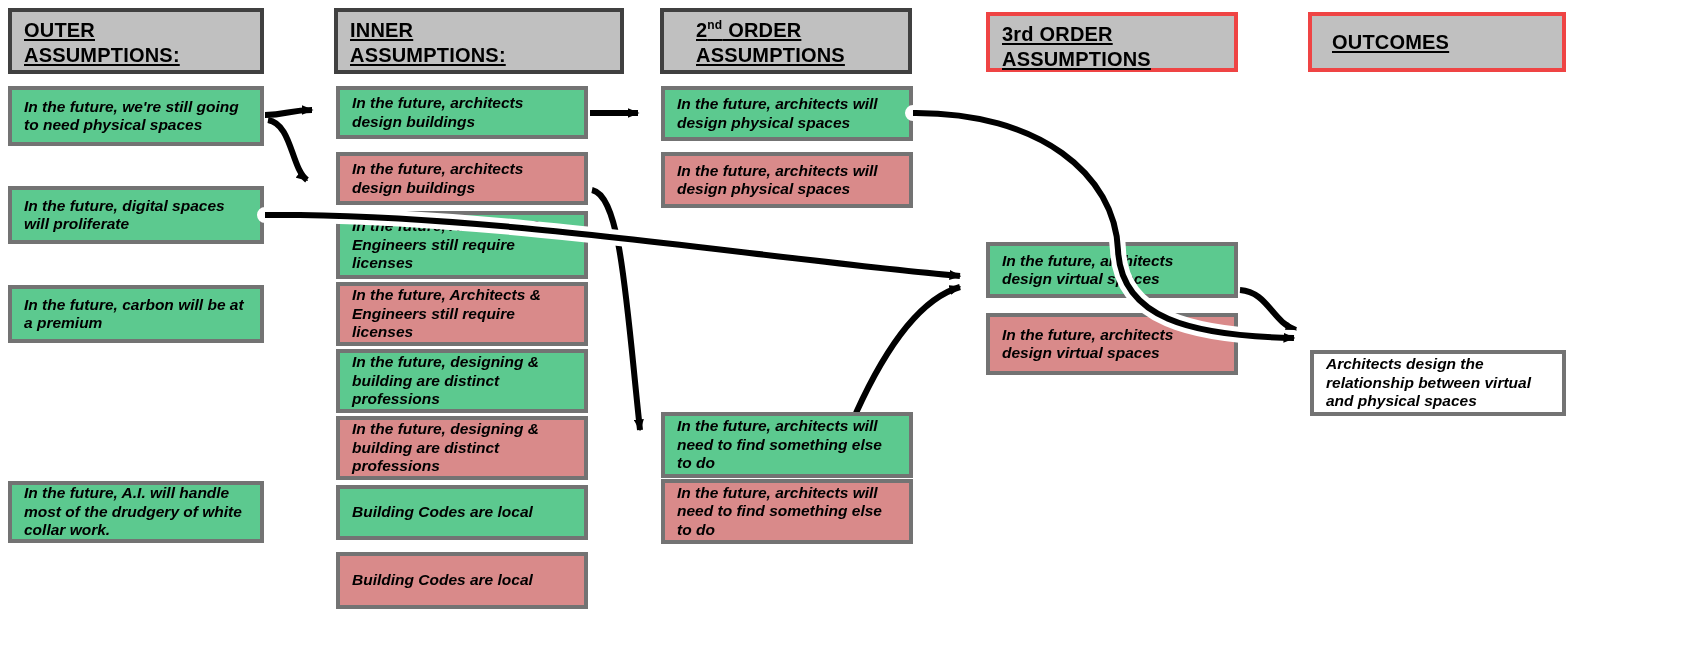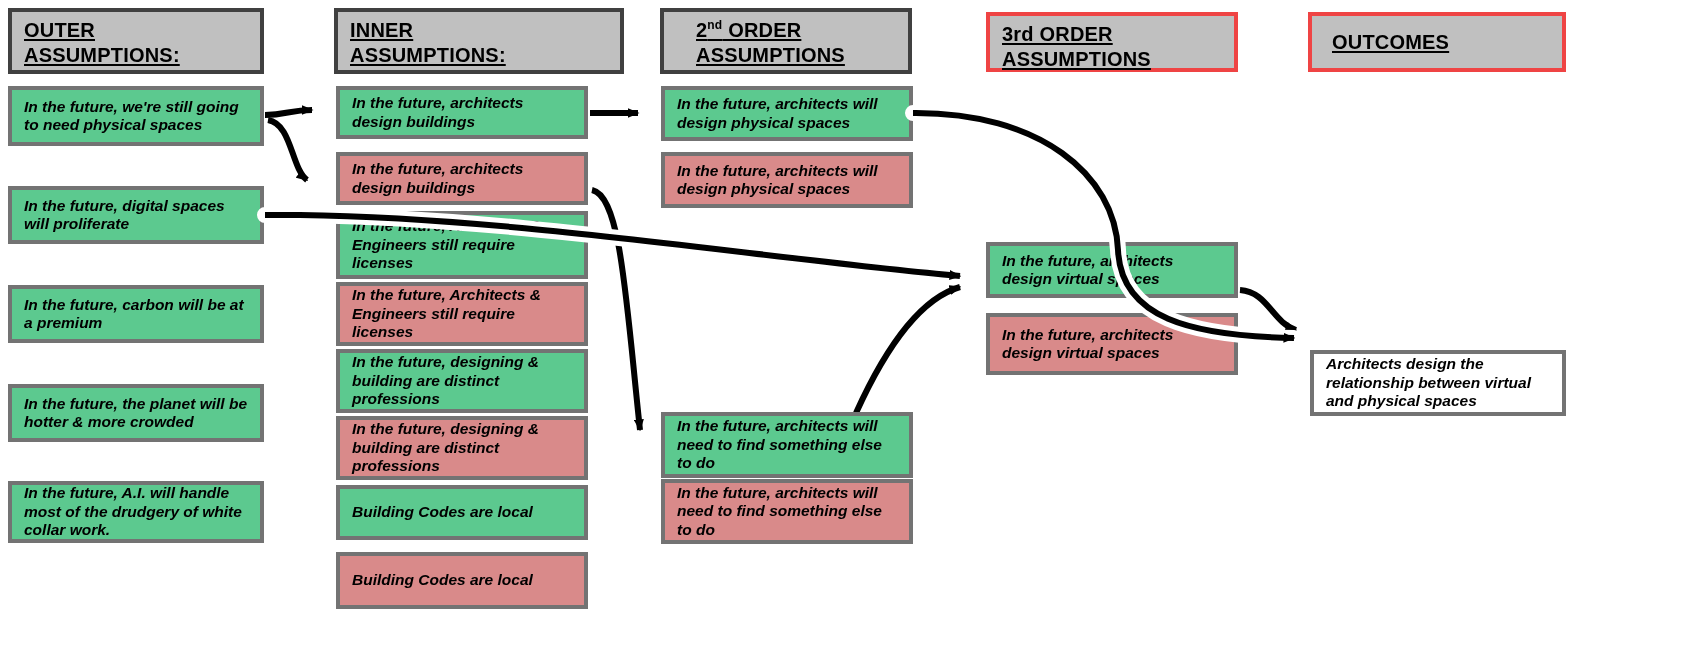--- a/index.html
+++ b/index.html
@@ -111,23 +111,20 @@
   </div>
 
   <div class="node card green" style="left:8px;  top:186px; width:256px; height:58px;">
     <div class="t">In the future, digital spaces will proliferate</div>
   </div>
 
   <div class="node card green" style="left:8px;  top:285px; width:256px; height:58px;">
     <div class="t">In the future, carbon will be at a premium</div>
   </div>
 
-  <div class="node card green" style="left:8px;  top:384px; width:256px; height:58px;">
-    <div class="t">In the future, the planet will be hotter &amp; more crowded</div>
-  </div>
 
   <div class="node card green" style="left:8px;  top:481px; width:256px; height:62px;">
     <div class="t">In the future, A.I. will handle most of the drudgery of white collar work.</div>
   </div>
 
   <div class="node hdr" style="left:334px; top:8px;   width:290px; height:66px;">
     <div class="t">
       <span class="ul">INNER</span><br>
       <span class="ul">ASSUMPTIONS:</span>
     </div>

